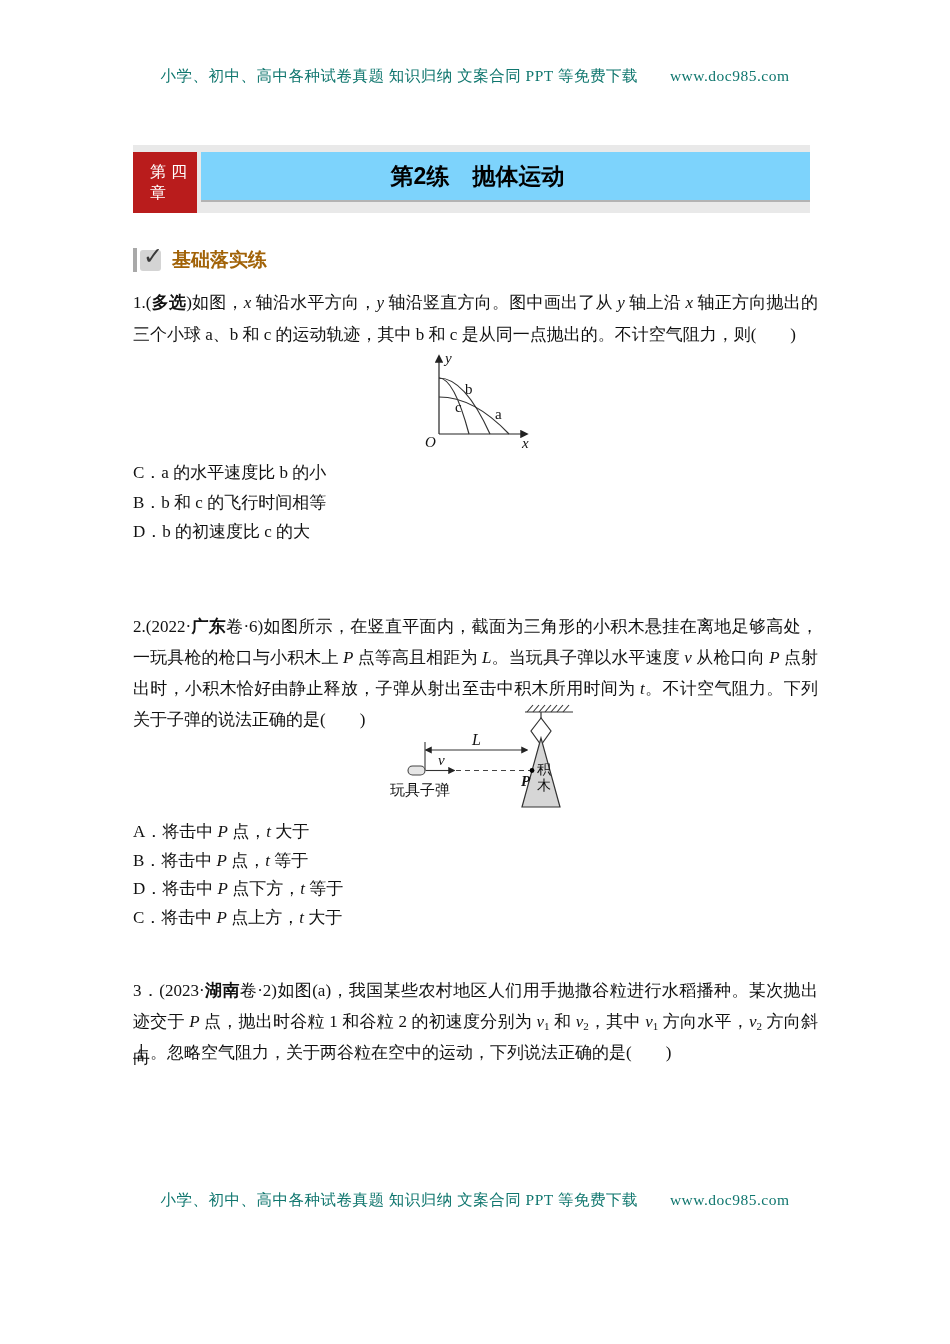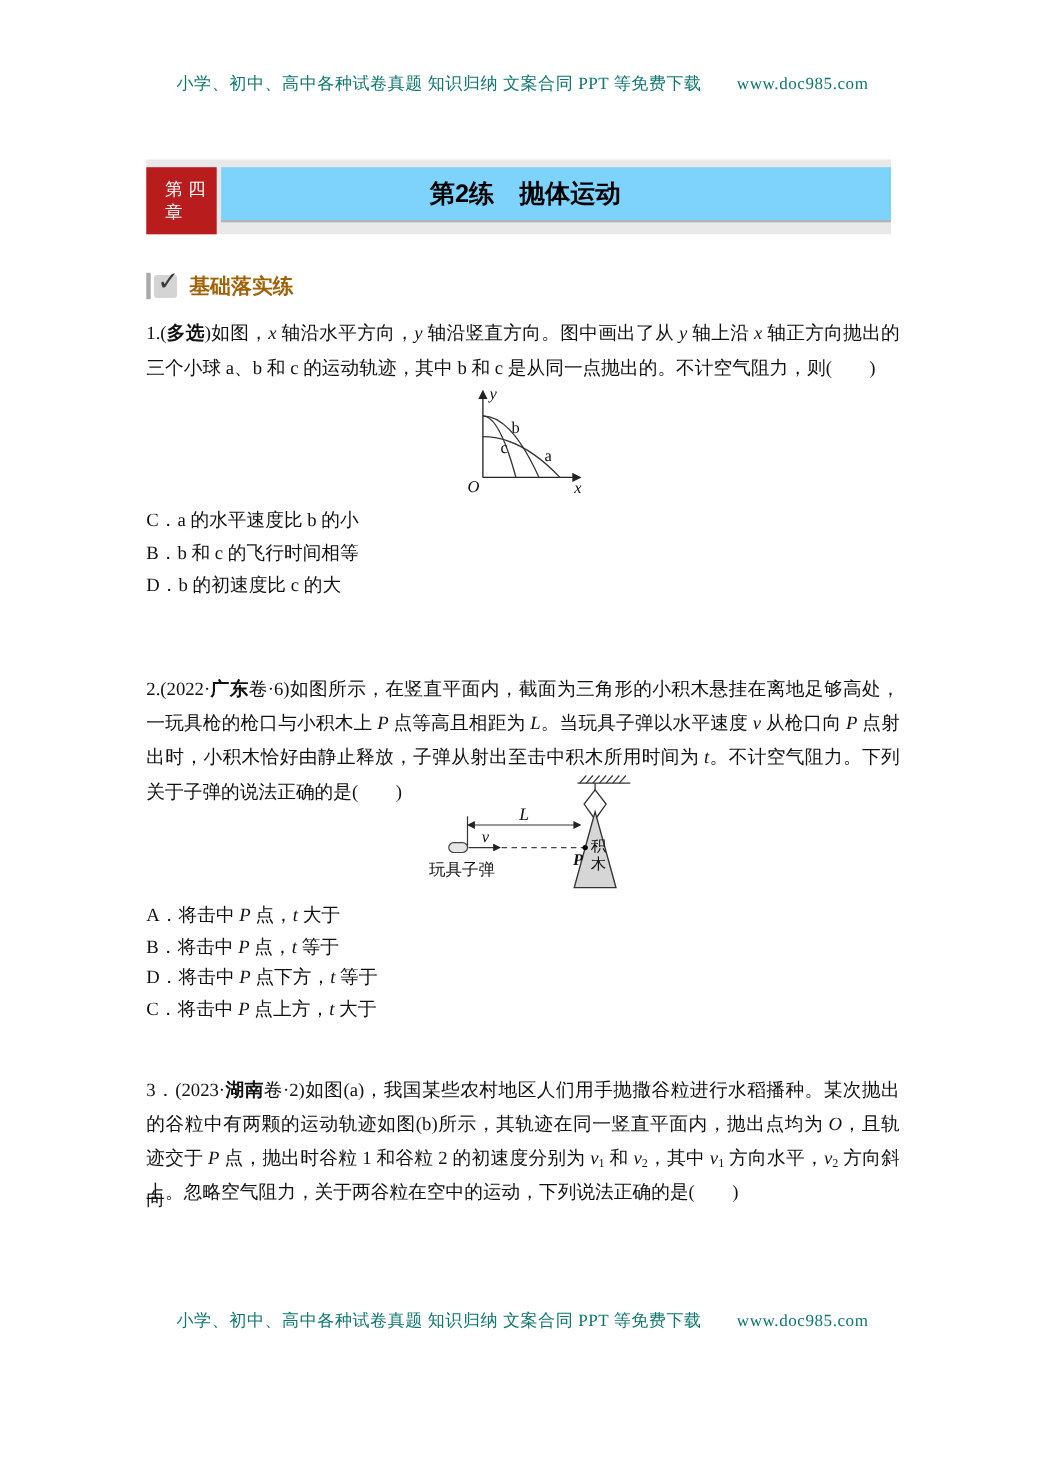--- a/index.html
+++ b/index.html
@@ -160,18 +160,17 @@
 
 <div class="abs para op2" style="top:818px;">
   <div class="ln"><span>A．将击中 </span><span class="i">P</span><span> 点，</span><span class="i">t</span><span> 大于</span></div>
   <div class="ln"><span>B．将击中 </span><span class="i">P</span><span> 点，</span><span class="i">t</span><span> 等于</span></div>
   <div class="ln"><span>D．将击中 </span><span class="i">P</span><span> 点下方，</span><span class="i">t</span><span> 等于</span></div>
   <div class="ln"><span>C．将击中 </span><span class="i">P</span><span> 点上方，</span><span class="i">t</span><span> 大于</span></div>
 </div>
 
 <div class="abs para q3p" style="top:941px;margin-top:34px;">
   <div class="ln j"><span>3．(2023·</span><span class="b">湖南</span><span>卷·2)如图(a)，我国某些农村地区人们用手抛撒谷粒进行水稻播种。某次抛出</span></div>
-  <div class="ln j"><span>的谷粒中有两颗的运动轨迹如图(b)所示，其轨迹在同一竖直平面内，抛出点均为 </span><span class="i">O</span><span>，且轨</span></div>
   <div class="ln j"><span>迹交于 </span><span class="i">P</span><span> 点，抛出时谷粒 1 和谷粒 2 的初速度分别为 </span><span class="i">v</span><span class="sub">1</span><span> 和 </span><span class="i">v</span><span class="sub">2</span><span>，其中 </span><span class="i">v</span><span class="sub">1</span><span> 方向水平，</span><span class="i">v</span><span class="sub">2</span><span> 方向斜向</span></div>
   <div class="ln"><span>上。忽略空气阻力，关于两谷粒在空中的运动，下列说法正确的是(　　)</span></div>
 </div>
 
 <div class="abs runhead" style="top:1190px;">小学、初中、高中各种试卷真题  知识归纳  文案合同  PPT 等免费下载　　www.doc985.com</div>
 
 </body></html>

